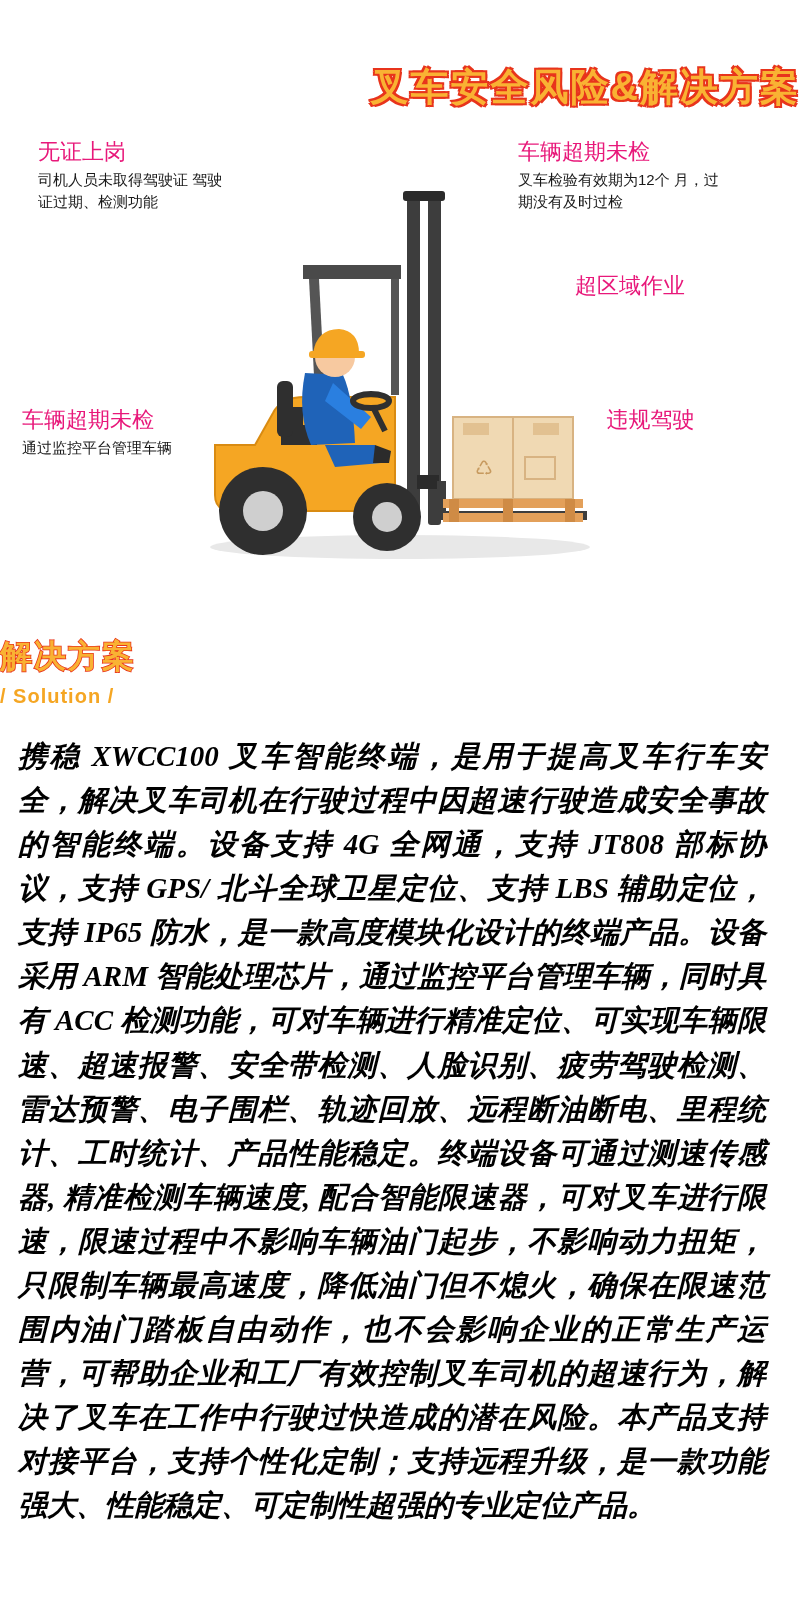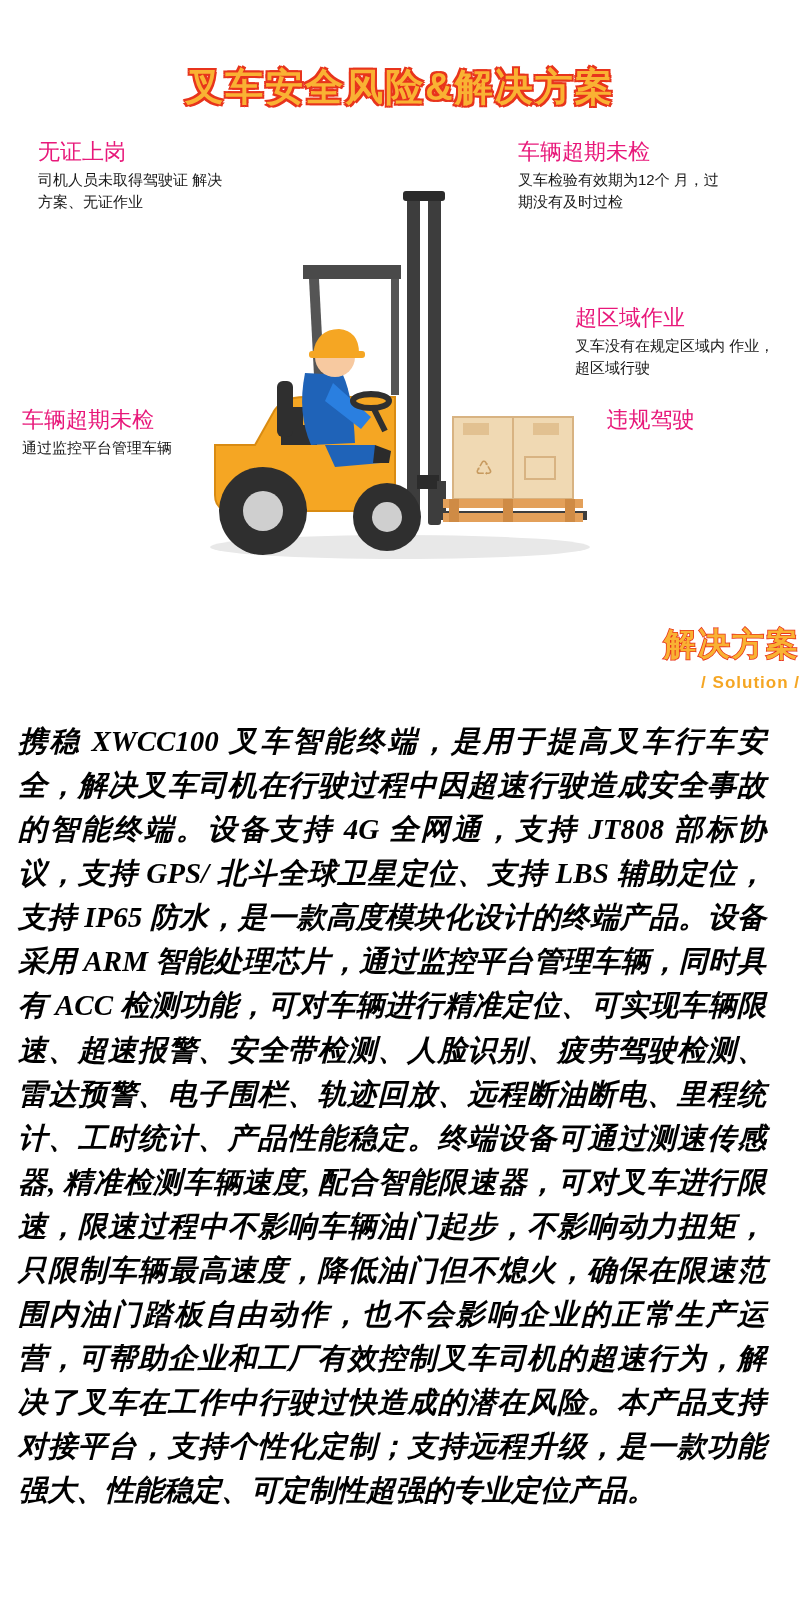--- a/index.html
+++ b/index.html
@@ -10,21 +10,21 @@
   body {
     width: 800px;
     height: 1616px;
     position: relative;
     font-family: "Liberation Sans", sans-serif;
     overflow: hidden;
   }
 
   
   .header {
-    text-align: center;
+    text-align: right;
     padding-top: 62px;
   }
   .header-title {
     display: inline-block;
     font-size: 38px;
     font-weight: bold;
     letter-spacing: 2px;
     color: #f9b233;
     -webkit-text-stroke: 2px #e8341c;
     text-shadow:
@@ -58,48 +58,48 @@
     font-size: 15px;
     color: #1a1a1a;
     line-height: 1.42;
   }
 
   
   .r-left-1 { left: 38px;  top: 4px; }
   .r-left-2 { left: 20px;  top: 138px; width: 200px; }
   .r-left-3 { left: 22px;  top: 272px; width: 210px; }
   .r-right-1 { left: 518px; top: 4px;  width: 215px; }
-  .r-right-2 { left: 575px; top: 138px; width: 200px; margin-top: 32px; }
+  .r-right-2 { left: 575px; top: 138px; width: 200px; }
   .r-right-3 { left: 543px; top: 272px; width: 215px; text-align: center; }
 
   
   .forklift {
     position: absolute;
     left: 185px;
     top: 10px;
     width: 430px;
     height: 420px;
   }
 
   
   .solution-head {
-    text-align: right;
-    margin-top: 8px;
+    text-align: left;
+    margin-top: 20px;
   }
   .solution-cn {
     font-size: 32px;
     font-weight: bold;
     color: #f9b233;
     -webkit-text-stroke: 1.6px #e8341c;
     paint-order: stroke fill;
     letter-spacing: 2px;
   }
   .solution-en {
     margin-top: 6px;
-    font-size: 17px;
+    font-size: 20px;
     font-weight: bold;
     color: #f5a623;
     letter-spacing: 1px;
   }
 
   
   .solution-body {
     margin: 26px 34px 0 18px;
     font-family: "Liberation Serif", serif;
     font-style: italic;
@@ -181,37 +181,36 @@
     </g>
 
     <circle cx="78" cy="366" r="44" fill="#2f2f2f"></circle>
     <circle cx="78" cy="366" r="20" fill="#cfcfcf"></circle>
     <circle cx="202" cy="372" r="34" fill="#2f2f2f"></circle>
     <circle cx="202" cy="372" r="15" fill="#cfcfcf"></circle>
   </svg>
 
   <div class="risk-block r-left-1">
     <div class="risk-title">无证上岗</div>
-    <div class="risk-desc">司机人员未取得驾驶证 解决方案、无证作业</div>
+    <div class="risk-desc">司机人员未取得驾驶证 驾驶证过期、检测功能</div>
   </div>
 
 
   <div class="risk-block r-left-3">
     <div class="risk-title">车辆超期未检</div>
     <div class="risk-desc">通过监控平台管理车辆</div>
   </div>
 
   <div class="risk-block r-right-1">
     <div class="risk-title">车辆超期未检</div>
     <div class="risk-desc">叉车检验有效期为12个 月，过期没有及时过检</div>
   </div>
 
   <div class="risk-block r-right-2">
     <div class="risk-title">超区域作业</div>
-    <div class="risk-desc">叉车没有在规定区域内 作业，超区域行驶</div>
   </div>
 
   <div class="risk-block r-right-3">
     <div class="risk-title">违规驾驶</div>
   </div>
 </div>
 
 <div class="solution-head">
   <div class="solution-cn">解决方案</div>
   <div class="solution-en">/ Solution /</div>

